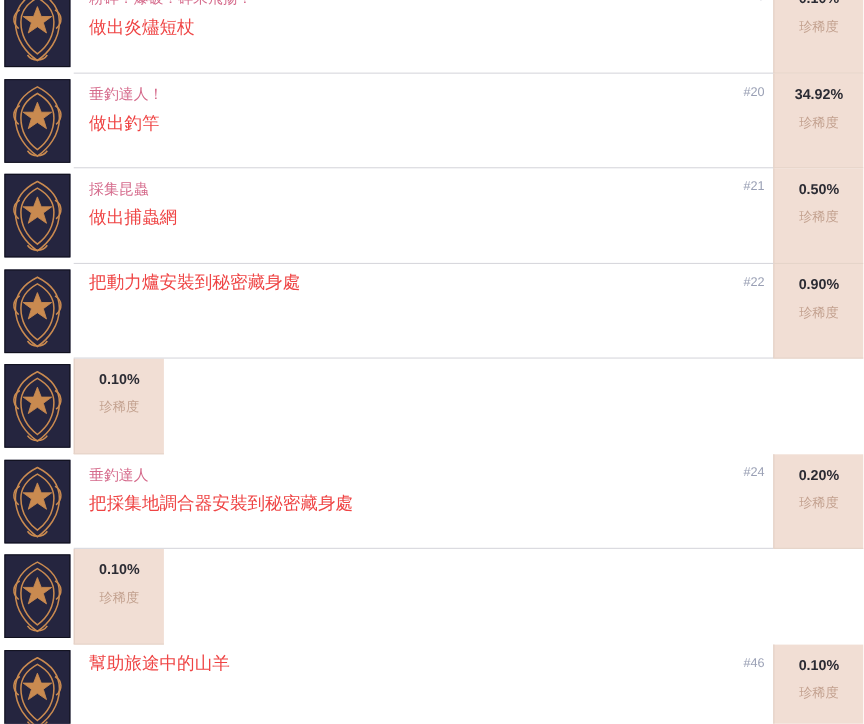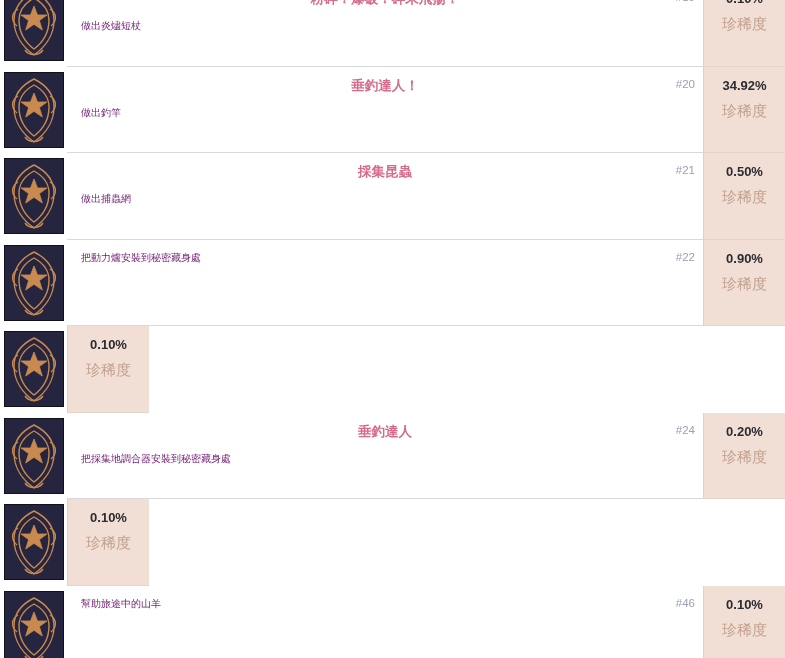--- a/index.html
+++ b/index.html
@@ -49,32 +49,32 @@
     flex: 1;
     position: relative;
     border-bottom: 1px solid #d8d8dd;
     padding: 10px 14px 0 14px;
     box-sizing: border-box;
     min-width: 0;
   }
   .ach-title {
     color: #d56a8b;
     font-size: 13.5px;
-    font-weight: bold;
+    font-weight: normal;
     line-height: 18px;
     margin: 0 0 10px 0;
     white-space: nowrap;
-    text-align: center;
   }
   .ach-desc {
-    color: #701a75;
-    font-size: 10px;
+    color: #ef4444;
+    font-size: 16px;
     line-height: 16px;
     margin: 0;
     white-space: nowrap;
+    font-family: Liberation Mono, monospace;
   }
   .ach-num {
     position: absolute;
     right: 8px;
     top: 11px;
     color: #9aa0b5;
     font-size: 11.5px;
     text-align: left;
   }
 
@@ -93,21 +93,21 @@
     box-sizing: border-box;
   }
   .rarity-pct {
     color: #2b2b33;
     font-size: 13px;
     font-weight: bold;
     line-height: 17px;
   }
   .rarity-label {
     color: #c2a08e;
-    font-size: 15px;
+    font-size: 12px;
     line-height: 14px;
     margin-top: 10px;
   }
   
 </style>
 </head>
 <body>
 
 <div id="achievements-list" style="margin-top: -20px;">
     <div class="ach-row">

